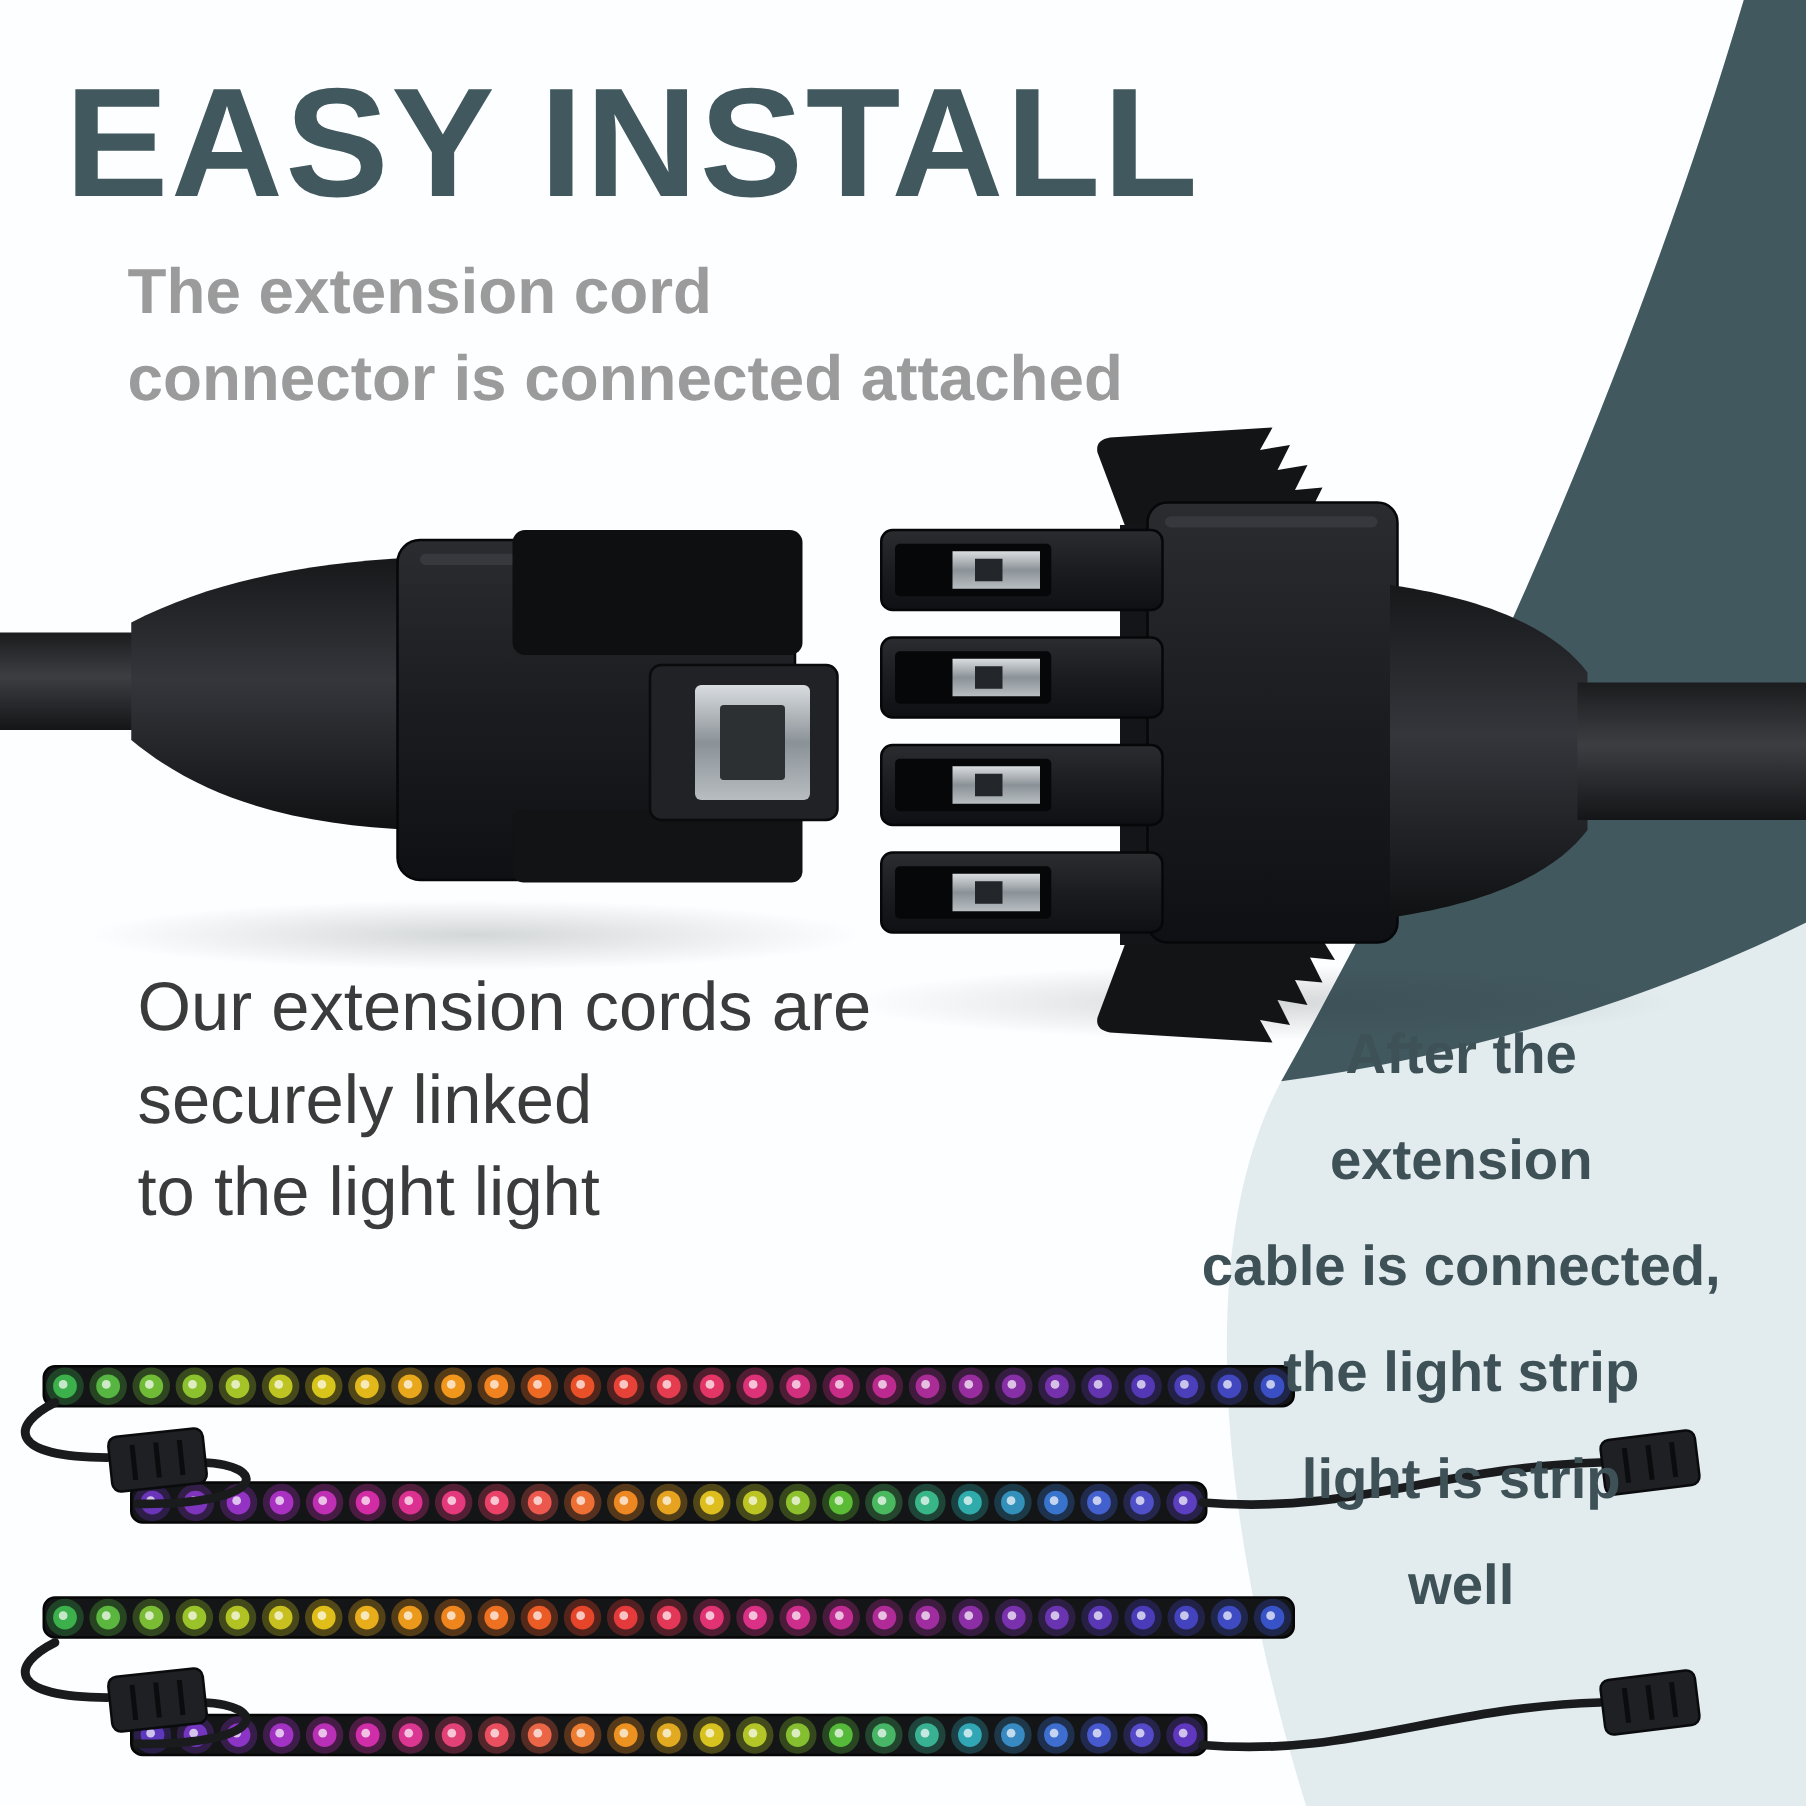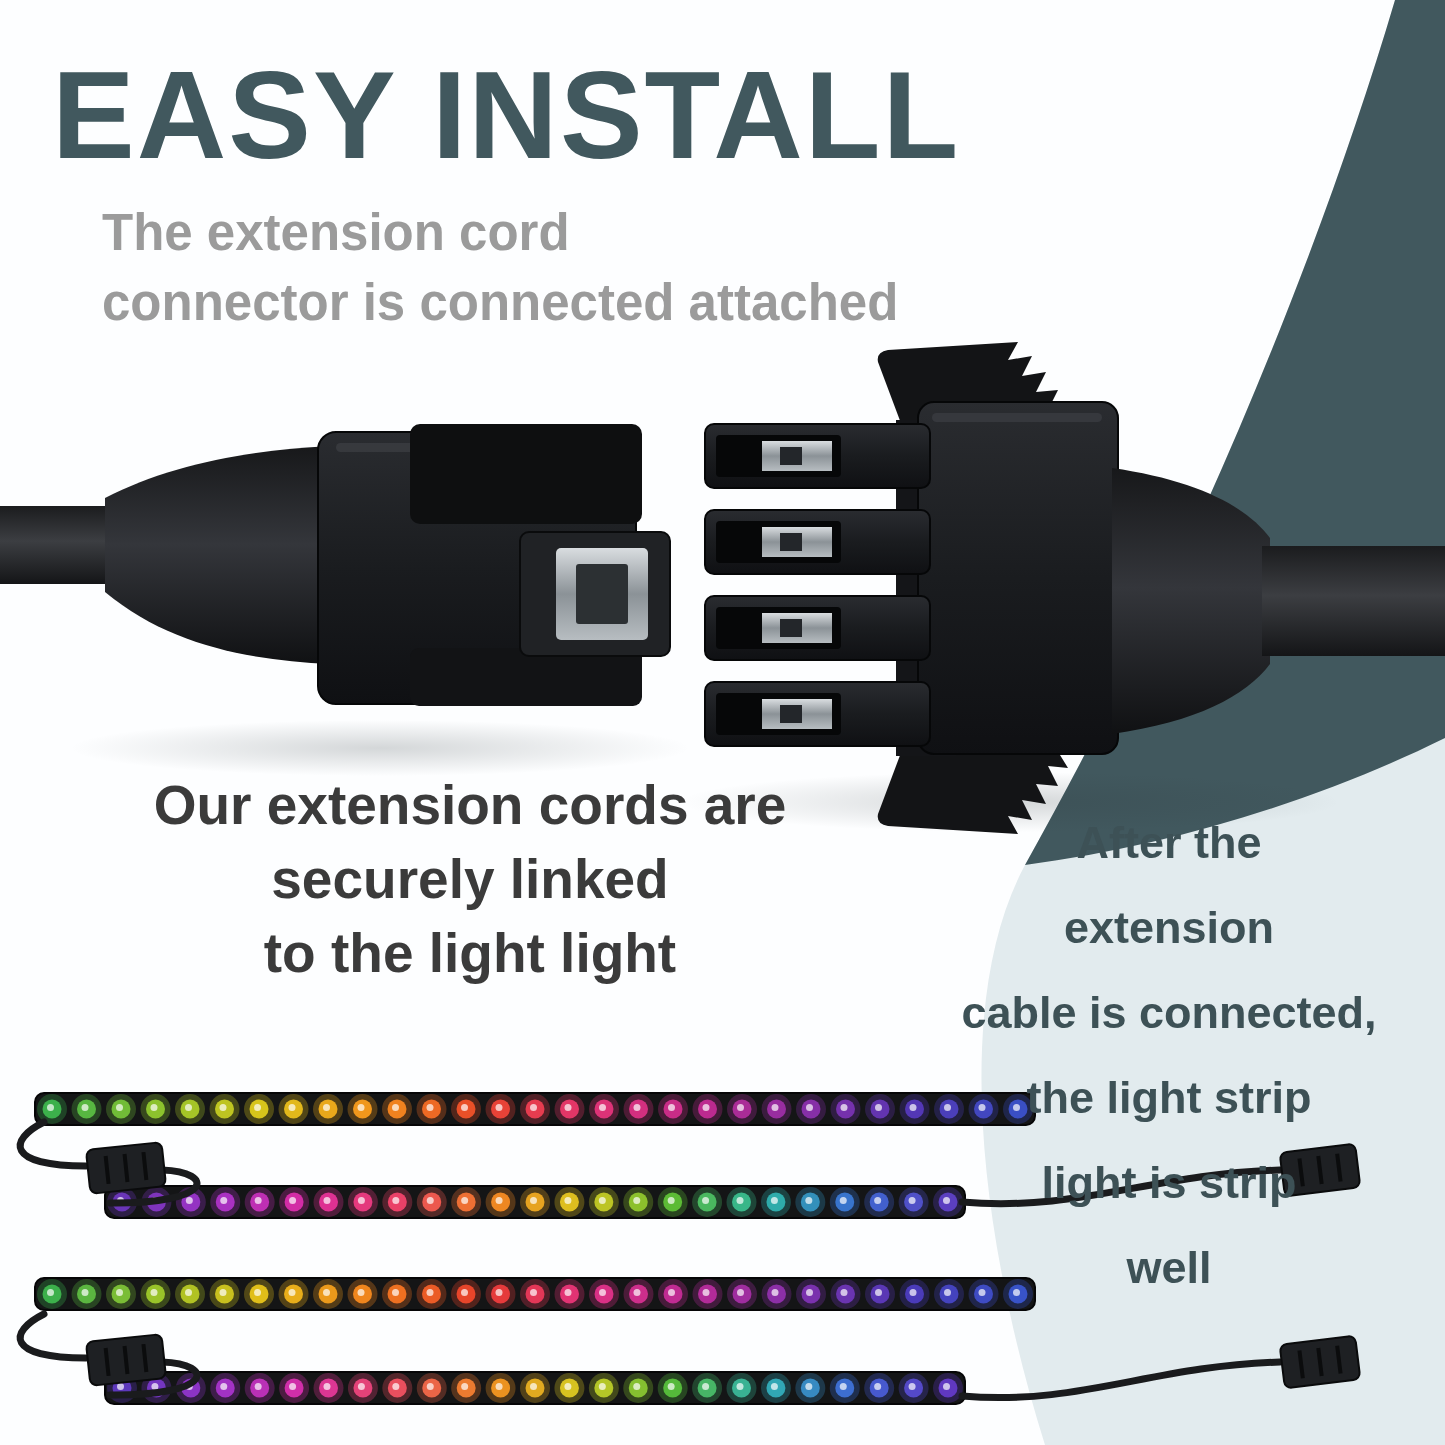--- a/index.html
+++ b/index.html
@@ -17,21 +17,21 @@
     font-size:124px; font-weight:700; letter-spacing:2px;
     color:var(--title-color); white-space:nowrap;
   }
   .subtitle {
     position:absolute; left:58px; top:198px;
     font-size:51px; font-weight:700; line-height:70px;
     color:var(--subtitle-color); white-space:nowrap;margin-left:44px;
   }
   .center-caption {
     position:absolute; left:110px; top:768px; width:720px;
-    text-align:center; font-size:55px; font-weight:700; line-height:74px;
+    font-size:55px; font-weight:400; line-height:74px;
     color:var(--caption-color);
   }
   .right-caption {
     position:absolute; right:46px; top:800px; width:460px;
     text-align:center; font-size:45px; font-weight:700; line-height:85px;
     color:var(--right-color); white-space:nowrap;
   }
   .wire { fill:none; stroke:#1a1b1d; stroke-width:7; stroke-linecap:round; }
   .blk  { fill:#1e2023; stroke:#0a0b0c; stroke-width:2; }
   .grv  { stroke:#0b0c0d; stroke-width:4; fill:none; }

